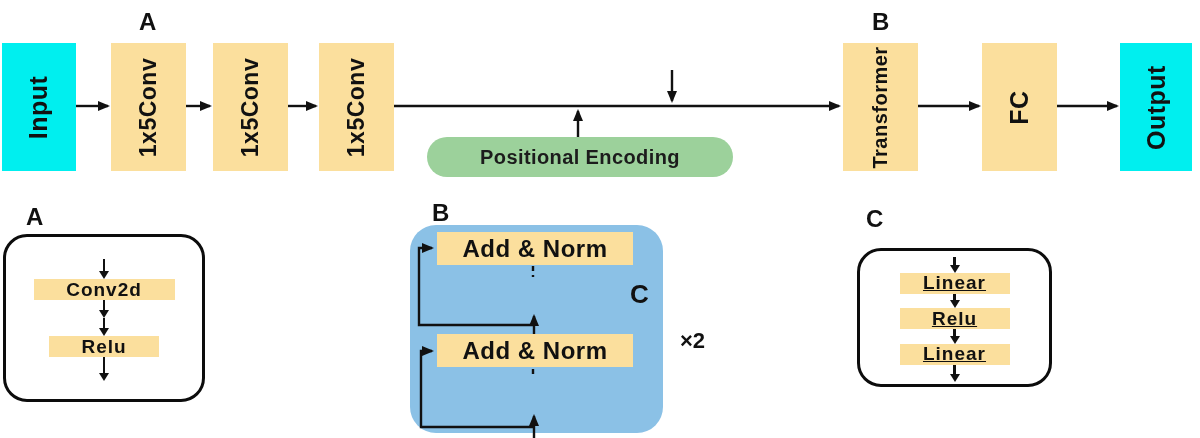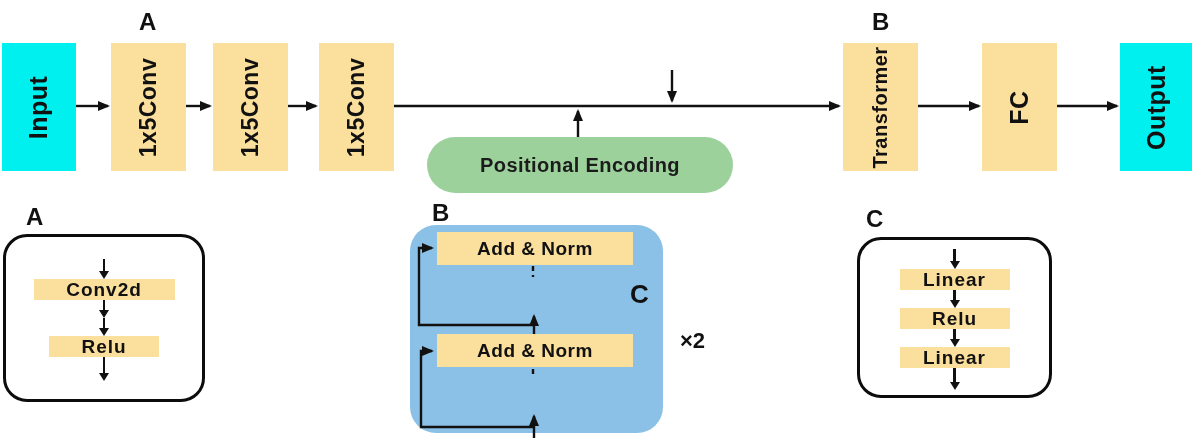--- a/index.html
+++ b/index.html
@@ -39,21 +39,21 @@
   .varrow { display:flex; flex-direction:column; align-items:center; }
   .varrow .shaft { width:2.5px; background:#111; flex:1; }
   .varrow .head  { width:0; height:0; border-left:5.5px solid transparent;
                    border-right:5.5px solid transparent; border-top:8px solid #111; }
 
   
   .bluebox { position:absolute; background:var(--transformer-detail-fill,#8bc1e6); border-radius:26px; }
   .bstep {
     position:absolute; left:27px; width:196px; height:33px;
     background:var(--block-fill,#fbdf9d); display:flex; align-items:center; justify-content:center;
-    font-size:19px; letter-spacing:0.5px;
+    font-size:24px; letter-spacing:0.5px;
   }
   .c-marker { position:absolute; font-size:26px; }
   .repeat-label { position:absolute; font-size:22px; }
 </style>
 </head>
 <body>
 
 <div class="canvas">
 
   <div class="sec-label" style="left:139px; top:8px;">A</div>
@@ -67,21 +67,21 @@
     <span class="vtext" style="font-size:23px;">1x5Conv</span>
   </div>
   <div class="vbox block" style="left:213px; top:43px; width:75px; height:128px;">
     <span class="vtext" style="font-size:23px;">1x5Conv</span>
   </div>
   <div class="vbox block" style="left:319px; top:43px; width:75px; height:128px;">
     <span class="vtext" style="font-size:23px;">1x5Conv</span>
   </div>
 
 
-  <div class="pill" style="left:427px; top:137px; width:306px; height:56px;">Positional Encoding</div>
+  <div class="pill" style="left:427px; top:137px; width:306px; height:40px;">Positional Encoding</div>
 
   <div class="vbox block" style="left:843px; top:43px; width:75px; height:128px;">
     <span class="vtext" style="font-size:20px;">Transformer</span>
   </div>
 
   <div class="vbox block" style="left:982px; top:43px; width:75px; height:128px;">
     <span class="vtext" style="font-size:25px;">FC</span>
   </div>
 
   <div class="vbox io" style="left:1120px; top:43px; width:72px; height:128px;">
@@ -112,21 +112,21 @@
 
   <div class="sec-label" style="left:432px; top:199px;">B</div>
   <div class="bluebox" style="left:410px; top:225px; width:253px; height:208px;">
     <div class="bstep" style="top:7px;">Add &amp; Norm</div>
     <div class="bstep" style="top:109px;">Add &amp; Norm</div>
     <div class="c-marker" style="left:220px; top:54px;">C</div>
   </div>
   <div class="repeat-label" style="left:680px; top:328px;">×2</div>
 
   <div class="sec-label" style="left:866px; top:205px;">C</div>
-  <div class="detail-frame" style="left:857px; top:237px; width:195px; height:161px;">
+  <div class="detail-frame" style="left:857px; top:248px; width:195px; height:139px;text-decoration:underline;">
     <div class="varrow" style="height:20px;">
       <div class="shaft"></div>
         <div class="head"></div>
       </div>
     <div class="step" style="width:110px; height:21px;">Linear</div>
     <div class="varrow" style="height:18px;">
       <div class="shaft"></div>
         <div class="head"></div>
       </div>
     <div class="step" style="width:110px; height:21px;">Relu</div>

